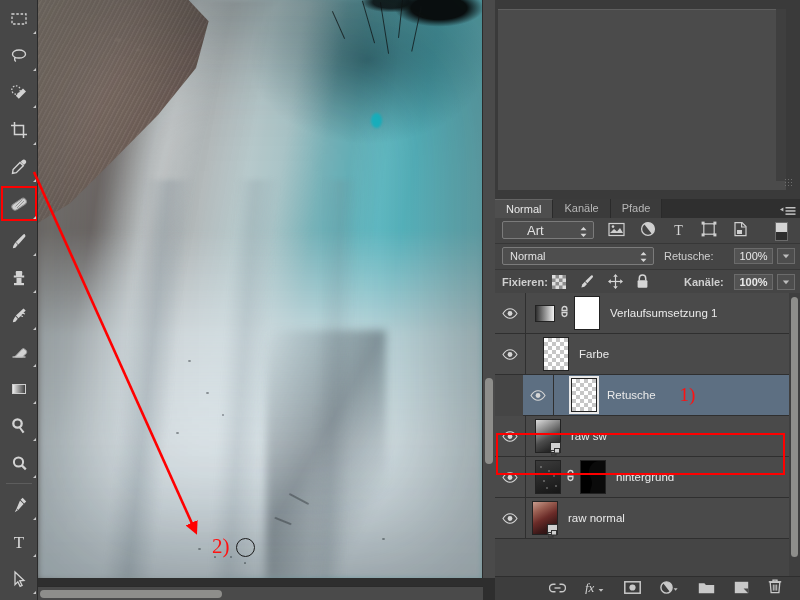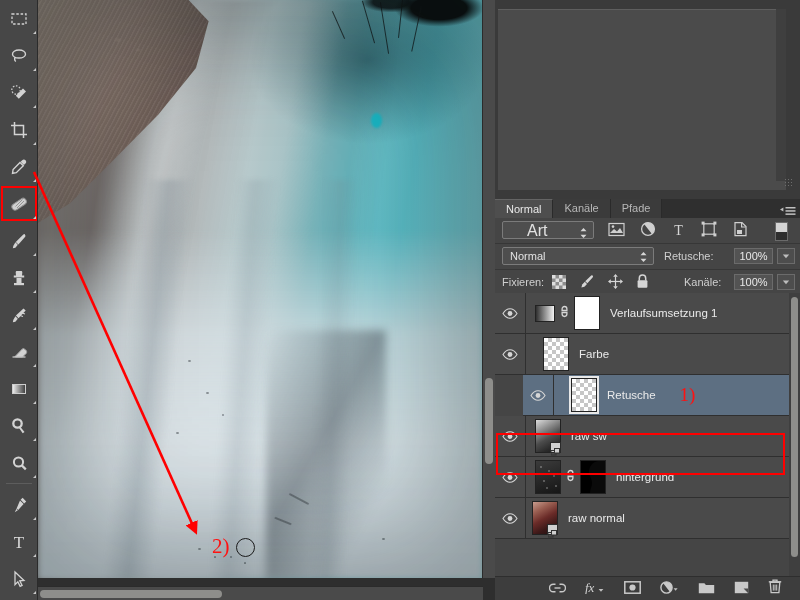--- a/index.html
+++ b/index.html
@@ -109,37 +109,37 @@
   .tab{height:19px;line-height:19px;padding:0 11px;font-size:11px;color:#b7b7b7;
        background:#3b3b3b;border-right:1px solid #2a2a2a;box-sizing:border-box;}
   .tab.active{background:#4e4e4e;color:#e8e8e8;border-top:1px solid #646464;}
   #panelmenu{position:absolute;right:4px;top:4px;}
 
   
   #lp{position:absolute;left:0;top:218px;width:305px;height:382px;background:#454545;}
   #filterrow{position:relative;height:25px;border-bottom:1px solid #373737;}
   #filtersel{position:absolute;left:7px;top:3px;width:92px;height:18px;background:#4e4e4e;
      border:1px solid #7b7b7b;border-radius:2px;box-sizing:border-box;
-     font-size:16px;color:#e2e2e2;line-height:17px;padding-left:24px;}
+     font-size:13px;color:#e2e2e2;line-height:17px;padding-left:24px;}
   .ficon{position:absolute;top:4px;}
   #kindicons{position:absolute;left:113px;top:3px;display:flex;gap:15px;align-items:center;}
   #filtertoggle{position:absolute;right:12px;top:4px;width:11px;height:17px;
      background:linear-gradient(180deg,#d4d4d4 0 50%,#2e2e2e 50% 100%);border:1px solid #6a6a6a;}
 
   #modrow{position:relative;height:25px;border-bottom:1px solid #373737;}
   #blendsel{position:absolute;left:7px;top:3px;width:152px;height:18px;background:#4e4e4e;
      border:1px solid #7b7b7b;border-radius:2px;box-sizing:border-box;
      font-size:11px;color:#e2e2e2;line-height:17px;padding-left:7px;}
   .arrowsBox{position:absolute;right:5px;top:3px;width:9px;height:12px;}
   .lblTxt{position:absolute;font-size:11px;color:#cfcfcf;}
   .numbox{position:absolute;height:16px;background:#535353;border:1px solid #6b6b6b;
      font-size:11px;color:#e8e8e8;line-height:15px;text-align:center;box-sizing:border-box;}
   .dropbtn{position:absolute;width:18px;height:16px;background:#4d4d4d;border:1px solid #6b6b6b;
      box-sizing:border-box;}
-  #lockrow{position:relative;height:25px;border-bottom:5px solid #f97316;}
+  #lockrow{position:relative;height:25px;border-bottom:5px solid #f97316;font-weight:bold;}
   #lockicons{position:absolute;left:57px;top:4px;display:flex;gap:13px;align-items:center;}
 
   
   #layerlist{position:absolute;left:0;top:75px;width:305px;height:283px;overflow:hidden;}
   .lrow{position:relative;height:40px;border-bottom:1px solid #2f2f2f;background:#4a4a4a;
         display:flex;align-items:center;}
   .lrow.sel{background:#5d6f82;margin-left:28px;}
   .eyecell{width:31px;height:40px;display:flex;align-items:center;justify-content:center;
         border-right:1px solid #2f2f2f;box-sizing:border-box;}
   .thumbs{display:flex;align-items:center;gap:4px;margin-left:9px;}

